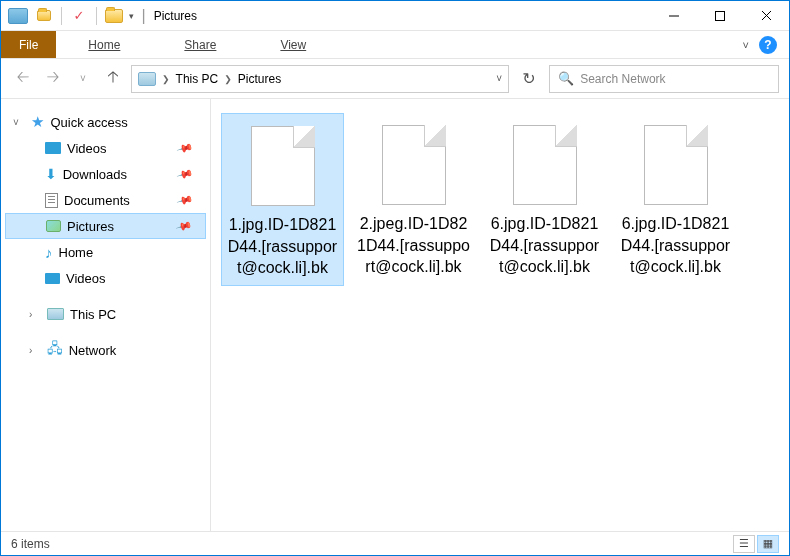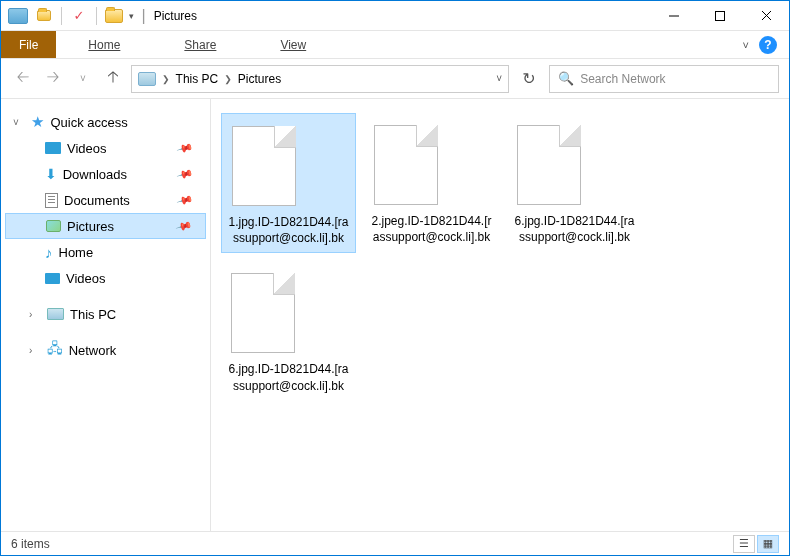--- a/index.html
+++ b/index.html
@@ -56,21 +56,21 @@
 .i-doc::after { content:""; position:absolute; top:2px; left:2px; right:2px; height:1px; background:#888; box-shadow: 0 3px 0 #888, 0 6px 0 #888; }
 .i-pic { width: 15px; height: 12px; background: linear-gradient(135deg,#8dd,#8cd68c); border:1px solid #6ab06a; border-radius:2px; }
 .i-music { color: #2c9fd8; font-size: 15px; }
 .i-video { width: 15px; height: 11px; background: #2c9fd8; border-radius: 1px; }
 .i-pc { width: 17px; height: 12px; background: linear-gradient(#cce5f0,#9ec9e0); border:1px solid #7bb; border-radius:1px; }
 .i-net { color: #2c9fd8; font-size: 14px; }
 
 
 .content { flex: 1; padding: 14px 10px; overflow-y: auto; }
 .items { display: flex; flex-wrap: wrap; gap: 8px; }
-.file-item { width: 135px; display: flex; flex-direction: column; padding: 6px 2px; font-size: 12px; text-align: center; }
+.file-item { width: 123px; display: flex; flex-direction: column; align-items: center; padding: 6px 2px; font-size: 16px; text-align: center; }
 .file-item.selected { background: #cce8ff; border: 1px solid #99d1ff; }
 .file-thumb { width: 80px; height: 90px; position: relative; margin-bottom: 4px; }
 .file-page { position: absolute; inset: 6px 8px 4px 8px; background: #fff; border: 1px solid #bbb; }
 .file-fold { position: absolute; top: 6px; right: 8px; width: 22px; height: 22px; background: linear-gradient(135deg, #fff 48%, #ddd 50%); border-left: 1px solid #ccc; border-bottom: 1px solid #ccc; }
 .file-label { line-height: 1.35; word-break: break-all; color: #000; padding: 0 3px; }
 
 
 .statusbar { height: 24px; border-top: 1px solid #e5e5e5; display: flex; align-items: center; padding: 0 10px; font-size: 12px; color: #444; }
 .view-toggle { margin-left: auto; display: flex; gap: 2px; }
 .vt-btn { width: 22px; height: 18px; border: 1px solid #ccc; display: flex; align-items: center; justify-content: center; font-size: 11px; }

